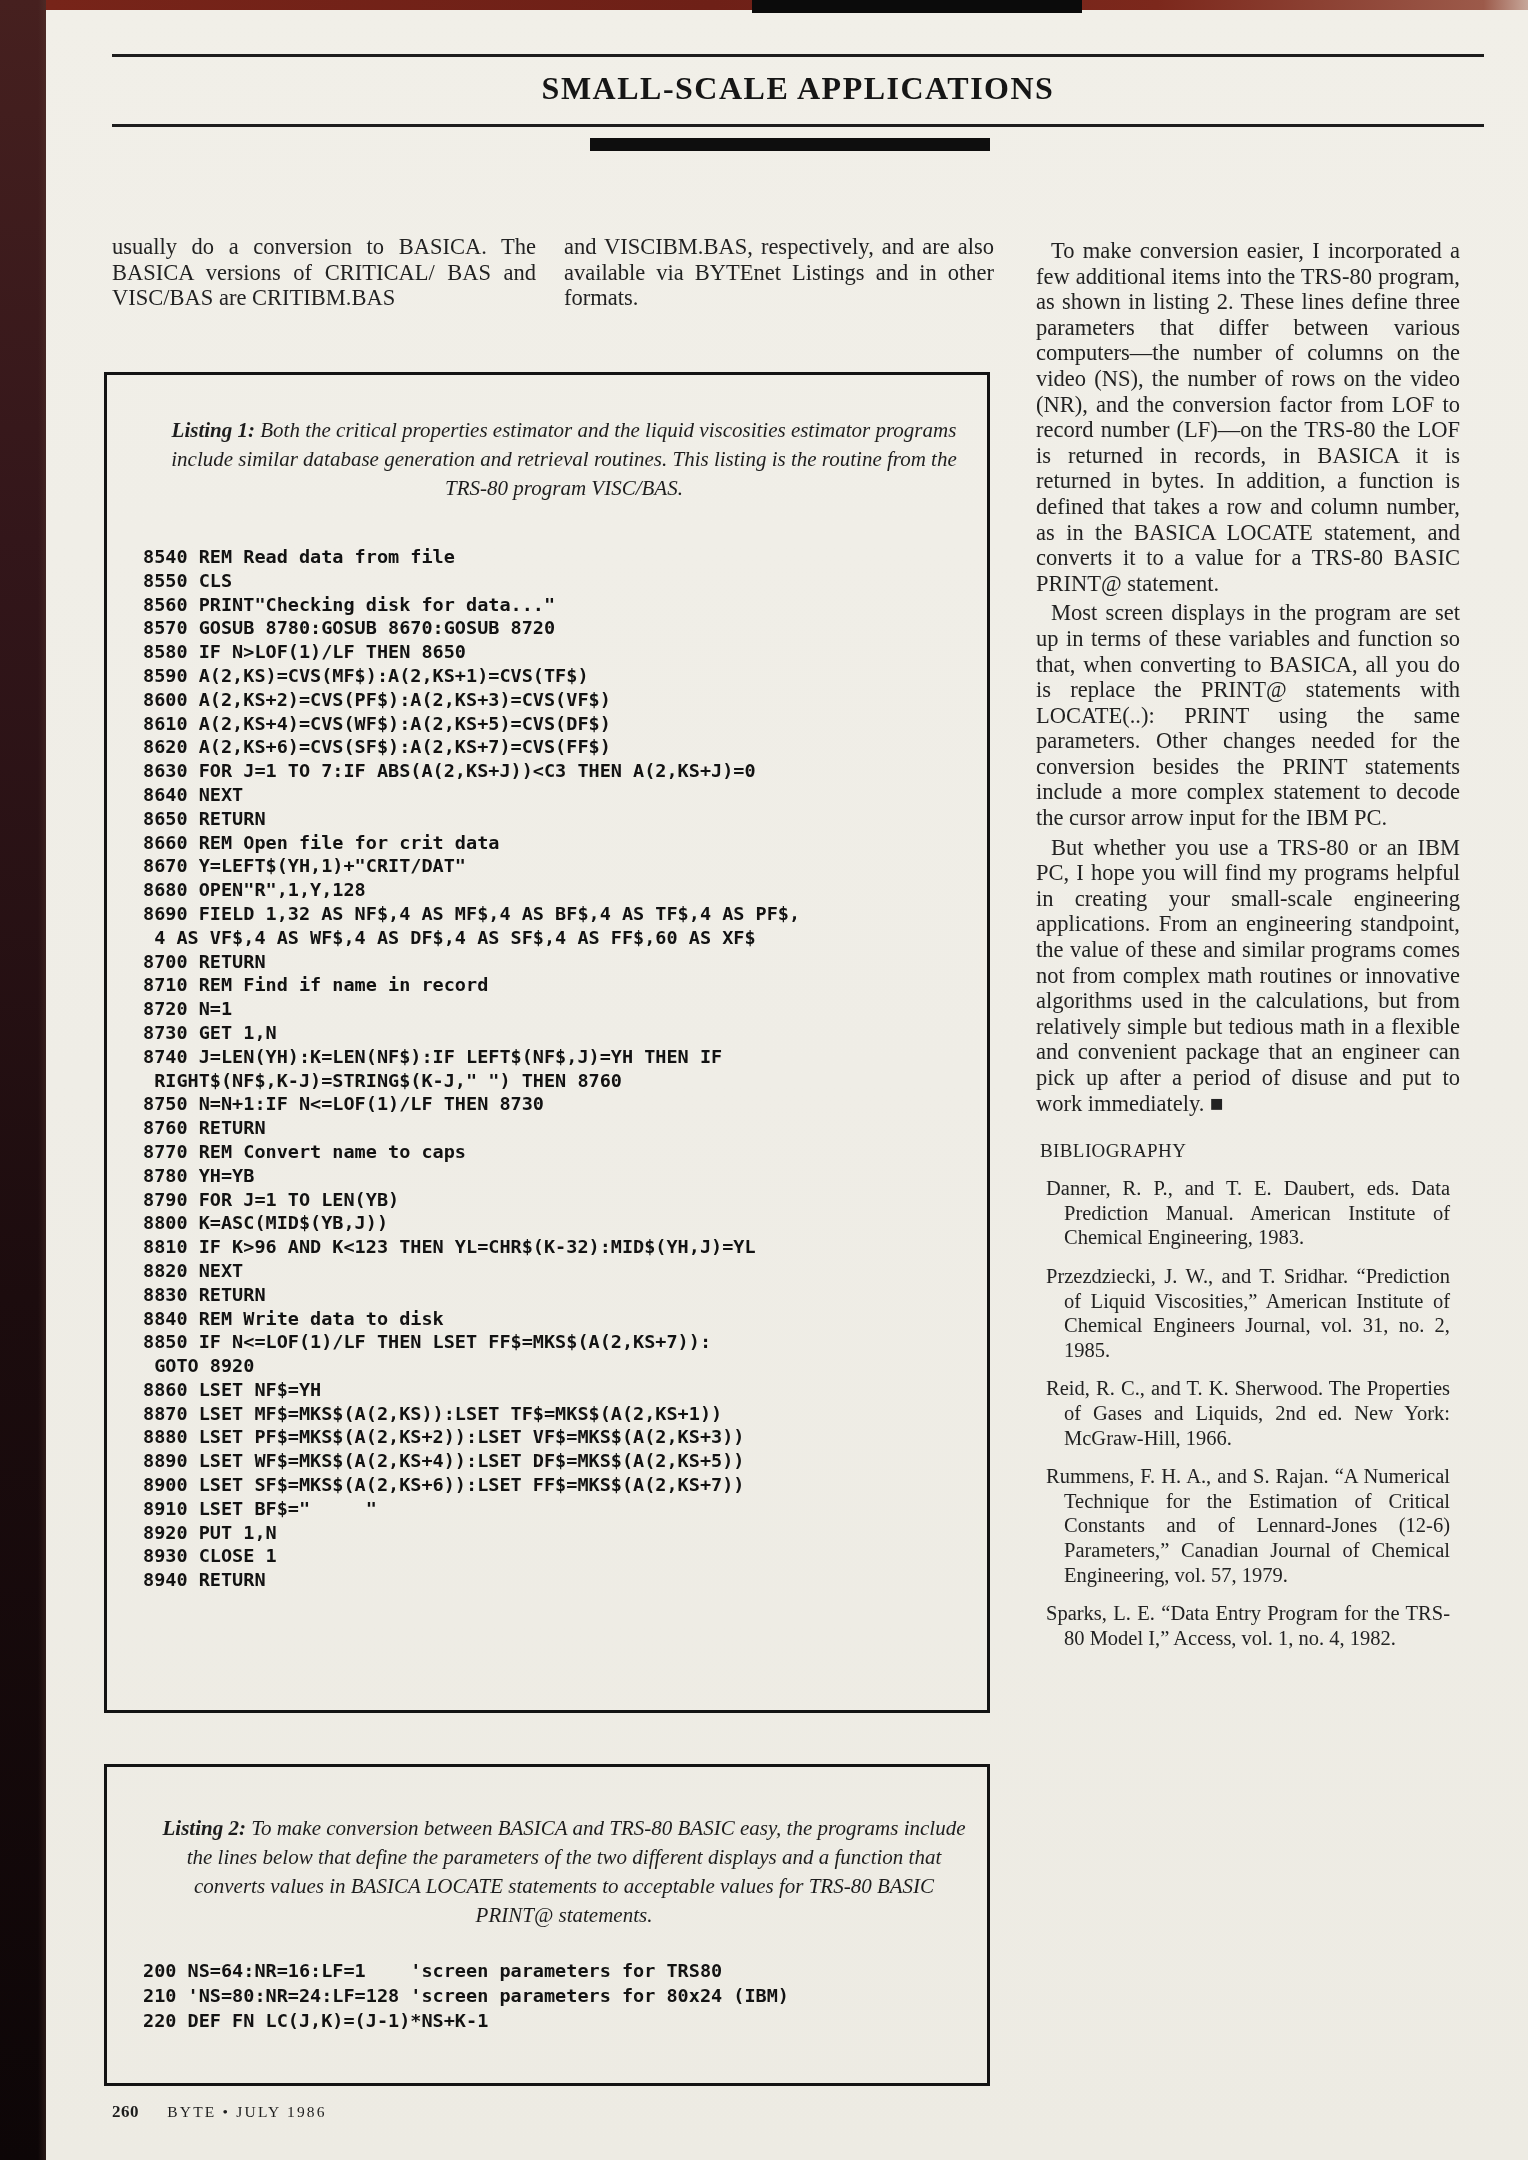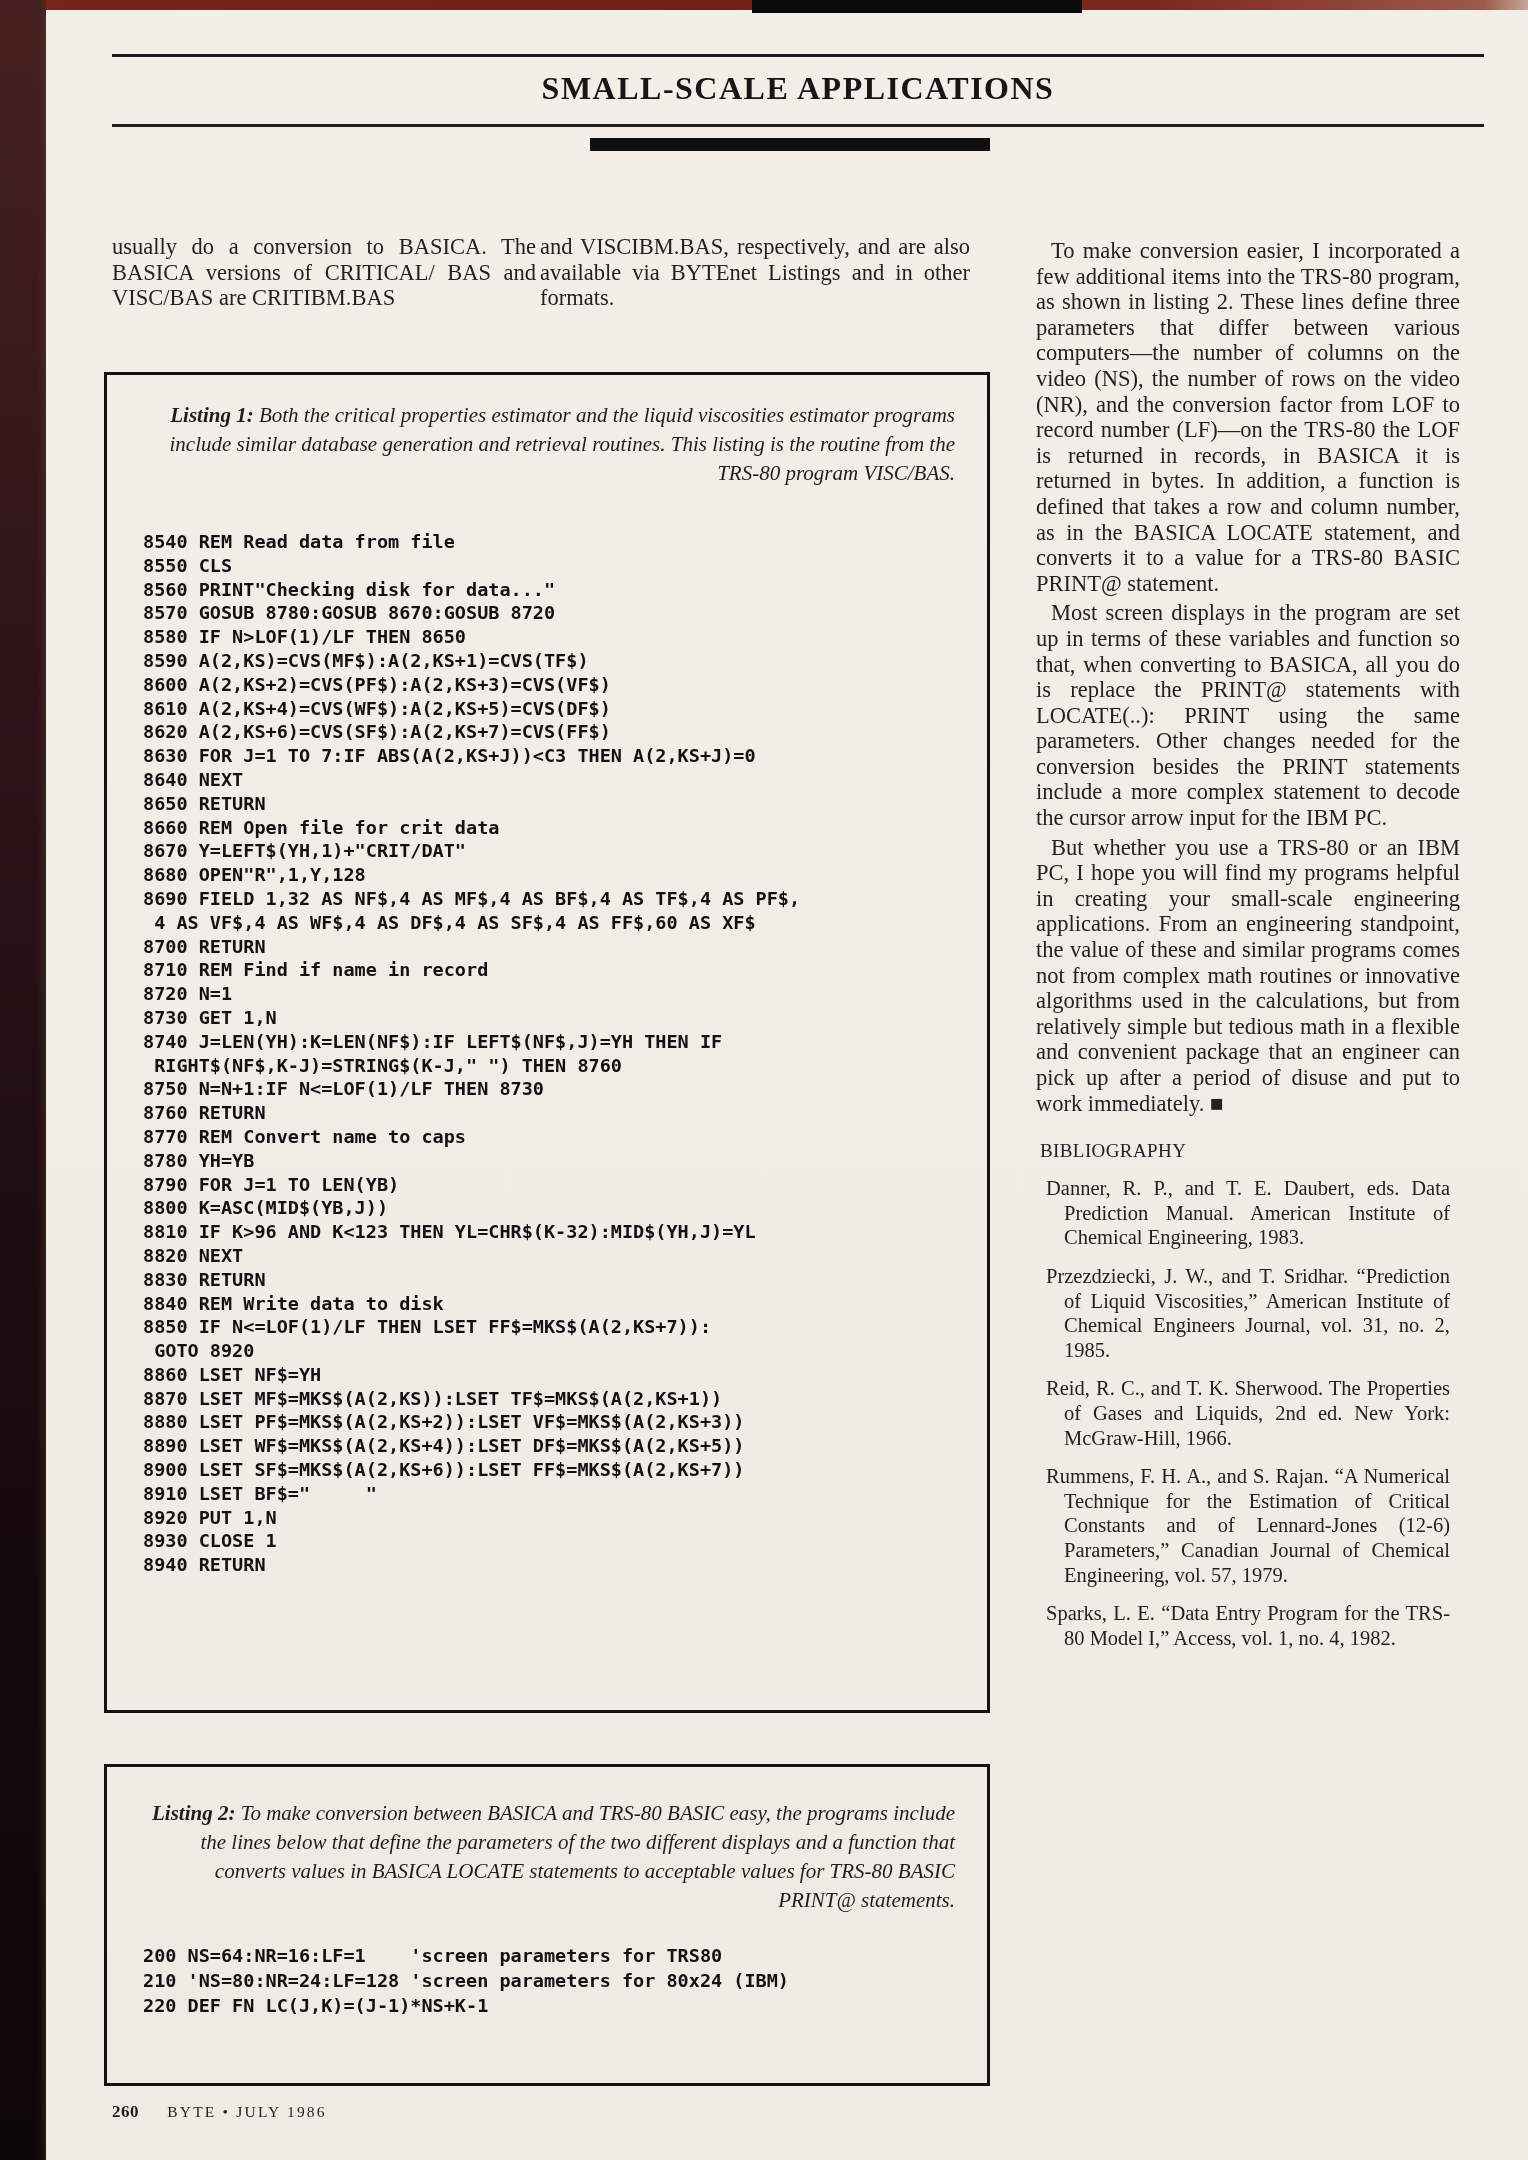--- a/index.html
+++ b/index.html
@@ -41,34 +41,34 @@
     color: #161616; font-family: "Liberation Serif", serif;
   }
   .accent-bar { position: absolute; left: 590px; top: 138px; width: 400px; height: 13px; background: #0e0e0e; }
 
   
   .intro {
     position: absolute; top: 234px; margin: 0;
     font-size: 22.5px; line-height: 25.6px; text-align: justify; color: #222;
   }
   .col1 { left: 112px; width: 424px; }
-  .col2 { left: 540px; width: 430px; }
+  .col2 { left: 564px; width: 430px; }
 
   
   .listing {
     position: absolute; left: 104px; width: 886px;
     border: 3px solid #131313; box-sizing: border-box;
     background: transparent;
   }
   .listing1 { top: 372px; height: 1341px; padding: 26px 30px 0 36px; }
   .listing2 { top: 1764px; height: 322px; padding: 32px 30px 0 36px; }
   .caption {
-    margin: 0; width: 812px;
+    margin: 15px; width: 812px;
     font-style: italic; font-size: 21px; line-height: 29px; color: #1d1d1d;
-    text-align: right;
+    text-align: center;
   }
   .cap-label { font-weight: 700; }
   .code {
     margin: 42px 0 0 0;
     font-family: "DejaVu Sans Mono", monospace;
     font-weight: 700; font-size: 18.5px; line-height: 23.8px;
     color: #121212; white-space: pre;
   }
   .listing2 .code { margin-top: 28px; line-height: 25px; }
 

